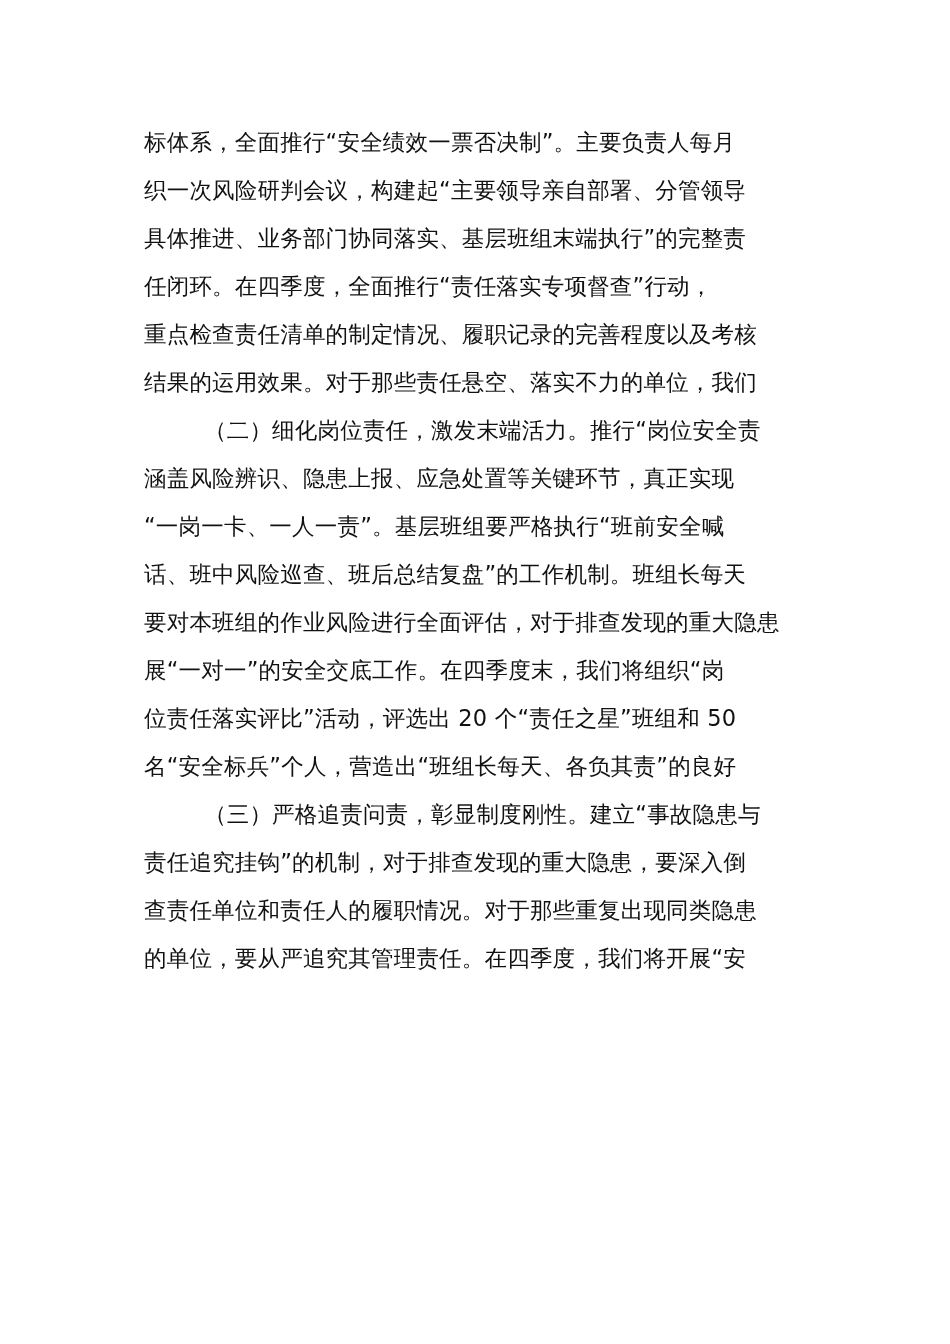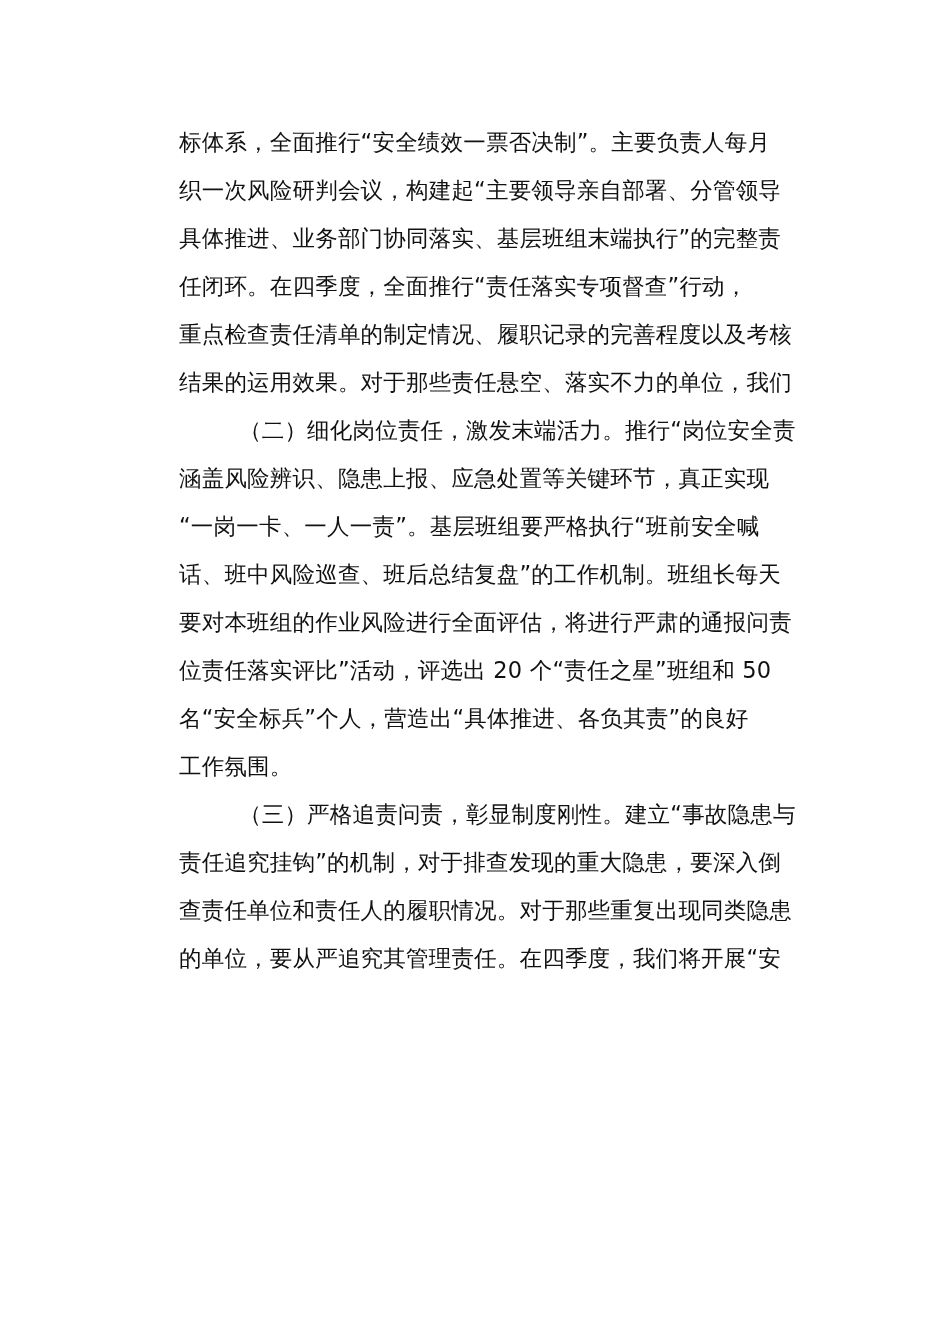--- a/index.html
+++ b/index.html
@@ -21,21 +21,20 @@
       top: 0;
       width: 950px;
       height: 1344px;
       background: #ffffff;
     }
     .body-text {
       position: absolute;
       left: 144px;
       top: 118px;
       width: 670px;
-      margin-left: 35px;
     }
     .line {
       height: 48px;
       line-height: 48px;
       font-size: 22.5px;
       white-space: nowrap;
       letter-spacing: 0.2px;
     }
     .indent {
       padding-left: 60px;
@@ -54,24 +53,24 @@
       <div class="line">任闭环。在四季度，全面推行“责任落实专项督查”行动，</div>
       <div class="line">重点检查责任清单的制定情况、履职记录的完善程度以及考核</div>
       <div class="line">结果的运用效果。对于那些责任悬空、落实不力的单位，我们</div>
     </div>
 
     <div class="paragraph">
       <div class="line indent">（二）细化岗位责任，激发末端活力。推行“岗位安全责</div>
       <div class="line">涵盖风险辨识、隐患上报、应急处置等关键环节，真正实现</div>
       <div class="line">“一岗一卡、一人一责”。基层班组要严格执行“班前安全喊</div>
       <div class="line">话、班中风险巡查、班后总结复盘”的工作机制。班组长每天</div>
-      <div class="line">要对本班组的作业风险进行全面评估，将进行严肃的通报问责</div>
+      <div class="line">要对本班组的作业风险进行全面评估，对于排查发现的重大隐患</div>
+      <div class="line">展“一对一”的安全交底工作。在四季度末，我们将组织“岗</div>
       <div class="line">位责任落实评比”活动，评选出 20 个“责任之星”班组和 50</div>
-      <div class="line">名“安全标兵”个人，营造出“具体推进、各负其责”的良好</div>
-      <div class="line">工作氛围。</div>
+      <div class="line">名“安全标兵”个人，营造出“班组长每天、各负其责”的良好</div>
     </div>
 
     <div class="paragraph">
       <div class="line indent">（三）严格追责问责，彰显制度刚性。建立“事故隐患与</div>
       <div class="line">责任追究挂钩”的机制，对于排查发现的重大隐患，要深入倒</div>
       <div class="line">查责任单位和责任人的履职情况。对于那些重复出现同类隐患</div>
       <div class="line">的单位，要从严追究其管理责任。在四季度，我们将开展“安</div>
     </div>
 
   </div>

